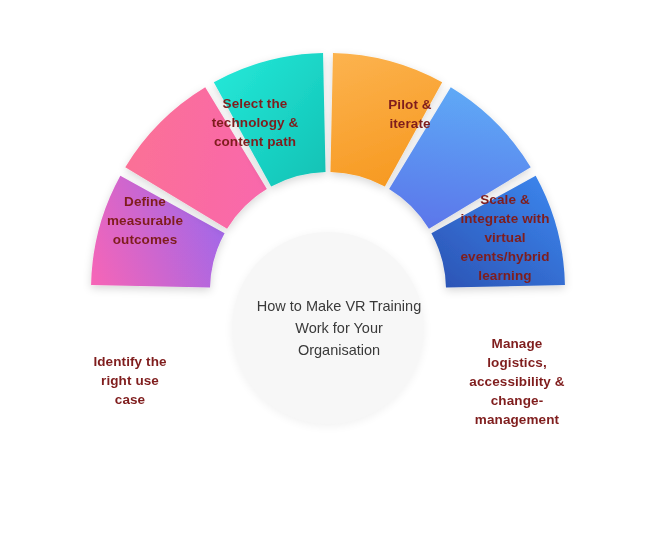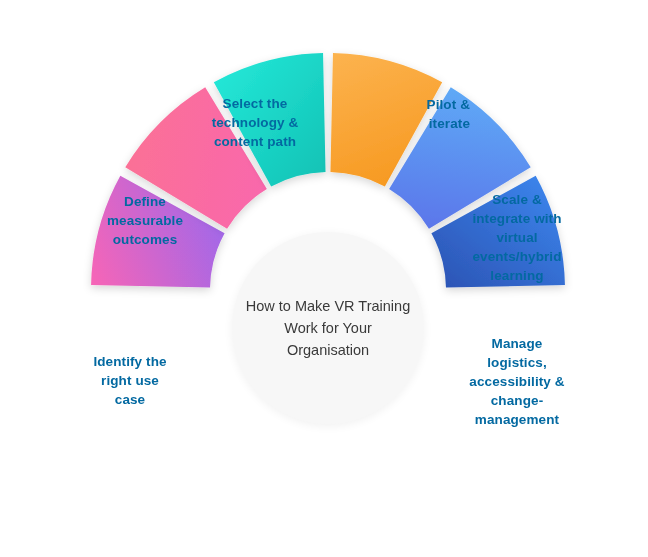--- a/index.html
+++ b/index.html
@@ -23,40 +23,40 @@
     position: absolute;
     left: 0;
     top: 0;
     width: 648px;
     height: 557px;
     display: block;
   }
   .seg-label {
     position: absolute;
     text-align: center;
-    color: #0369a1;
+    color: #7f1d1d;
     font-family: "Liberation Sans", sans-serif;
     font-size: 13.5px;
     line-height: 19px;
     font-weight: 700;
     letter-spacing: 0.1px;
     pointer-events: none;
     white-space: pre-line;
   }
   #center-hub {
     position: absolute;
     left: 232px;
     top: 232px;
     width: 192px;
     height: 192px;
     border-radius: 50%;
     background: #f7f7f7;
     display: flex;
     align-items: center;
-    justify-content: center;
+    justify-content: flex-end;
     box-shadow: 0 2px 10px rgba(0,0,0,0.06);
   }
   #center-title {
     color: #3a3a3a;
     font-family: "Liberation Sans", sans-serif;
     font-size: 14.5px;
     line-height: 22px;
     font-weight: 400;
     text-align: center;
     width: 170px;
@@ -111,23 +111,23 @@
   <div id="seg-labels">
       <div class="seg-label" style="left: 70px; top: 352px; width: 120px;">Identify the
 right use
 case</div>
       <div class="seg-label" style="left: 85px; top: 192px; width: 120px;">Define
 measurable
 outcomes</div>
       <div class="seg-label" style="left: 190px; top: 94px; width: 130px;">Select the
 technology &amp;
 content path</div>
-      <div class="seg-label" style="left: 350px; top: 95px; width: 120px; text-align: right;">Pilot &amp;
+      <div class="seg-label" style="left: 350px; top: 95px; width: 120px;">Pilot &amp;
 iterate</div>
-      <div class="seg-label" style="left: 452px; top: 190px; width: 130px;">Scale &amp;
+      <div class="seg-label" style="left: 440px; top: 190px; width: 130px;">Scale &amp;
 integrate with
 virtual
 events/hybrid
 learning</div>
       <div class="seg-label" style="left: 452px; top: 334px; width: 130px;">Manage
 logistics,
 accessibility &amp;
 change-
 management</div>
     </div>

